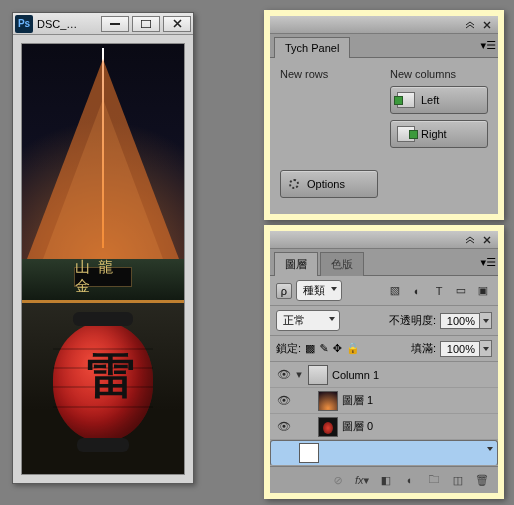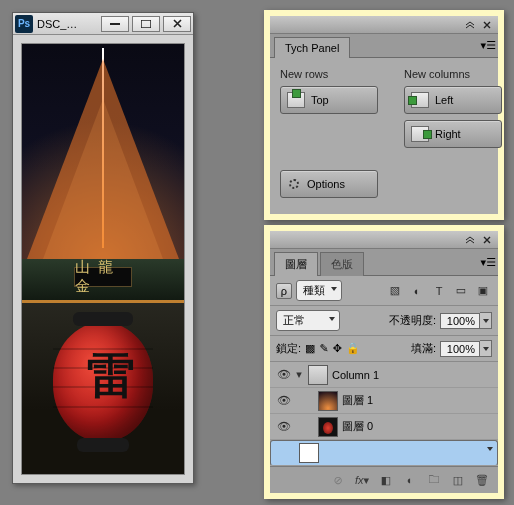--- a/index.html
+++ b/index.html
@@ -28,21 +28,21 @@
 .lantern .k{position:absolute;width:32px;height:52px;color:#111;font-size:48px;font-weight:bold;left:34px;top:28px;line-height:52px;text-align:center}
 .panel{position:absolute;background:#ababab;border:6px solid #fef9c3;box-shadow:2px 2px 6px rgba(0,0,0,.4)}
 .panel .phdr{height:18px;background:linear-gradient(#c7c7c7,#a2a2a2);border-bottom:1px solid #7a7a7a;display:flex;align-items:center;justify-content:flex-end;padding:0 4px}
 .phdr .pc{width:14px;height:12px;margin-left:3px;display:flex;align-items:center;justify-content:center;color:#2a2a2a;cursor:pointer}
 .tabs{display:flex;border-bottom:1px solid #6a6a6a;padding-left:4px;background:#9a9a9a}
 .tab{padding:4px 10px;background:#b6b6b6;border:1px solid #6a6a6a;border-bottom:none;margin-right:2px;margin-top:2px;position:relative;top:1px;cursor:pointer}
 .tab.active{background:#ababab}
 .tab:not(.active){background:#8e8e8e;color:#3a3a3a}
 .panel-body{padding:10px}
 .tych{left:264px;top:10px;width:240px}
-.tych .cols{display:flex;gap:26px}
+.tych .cols{display:flex;gap:14px}
 .tych .col{flex:1}
 .tych .colh{margin-bottom:6px;color:#222}
 .pbtn{display:flex;align-items:center;width:98px;height:28px;background:linear-gradient(#c0c0c0,#9a9a9a);border:1px solid #5a5a5a;border-radius:3px;margin-bottom:6px;padding:0 6px;cursor:pointer;box-shadow:inset 0 1px 0 rgba(255,255,255,.3)}
 .pbtn .ic{width:18px;height:16px;margin-right:6px;position:relative;background:linear-gradient(#eee,#ccc);border:1px solid #6a6a6a}
 .pbtn .ic::after{content:"";position:absolute;width:7px;height:7px;background:#3c9a3c;border:1px solid #2a5a2a}
 .ic-top::after{top:-4px;left:4px}
 .ic-bottom::after{bottom:-4px;left:4px}
 .ic-left::after{left:-4px;top:3px}
 .ic-right::after{right:-4px;top:3px}
 .opts{margin-top:16px}
@@ -135,24 +135,20 @@
   </div>
   <div class="tabs">
     <div class="tab active">Tych Panel</div>
     <div style="flex:1"></div>
     <div class="pc" style="align-self:center;margin-right:2px">▾☰</div>
   </div>
   <div class="panel-body">
     <div class="cols">
       <div class="col">
         <div class="colh">New rows</div>
-        <div class="pbtn">
-            <span class="ic ic-top"></span>
-            <span>Top</span>
-          </div>
       </div>
       <div class="col">
         <div class="colh">New columns</div>
         <div class="pbtn">
             <span class="ic ic-left"></span>
             <span>Left</span>
           </div>
         <div class="pbtn">
             <span class="ic ic-right"></span>
             <span>Right</span>

